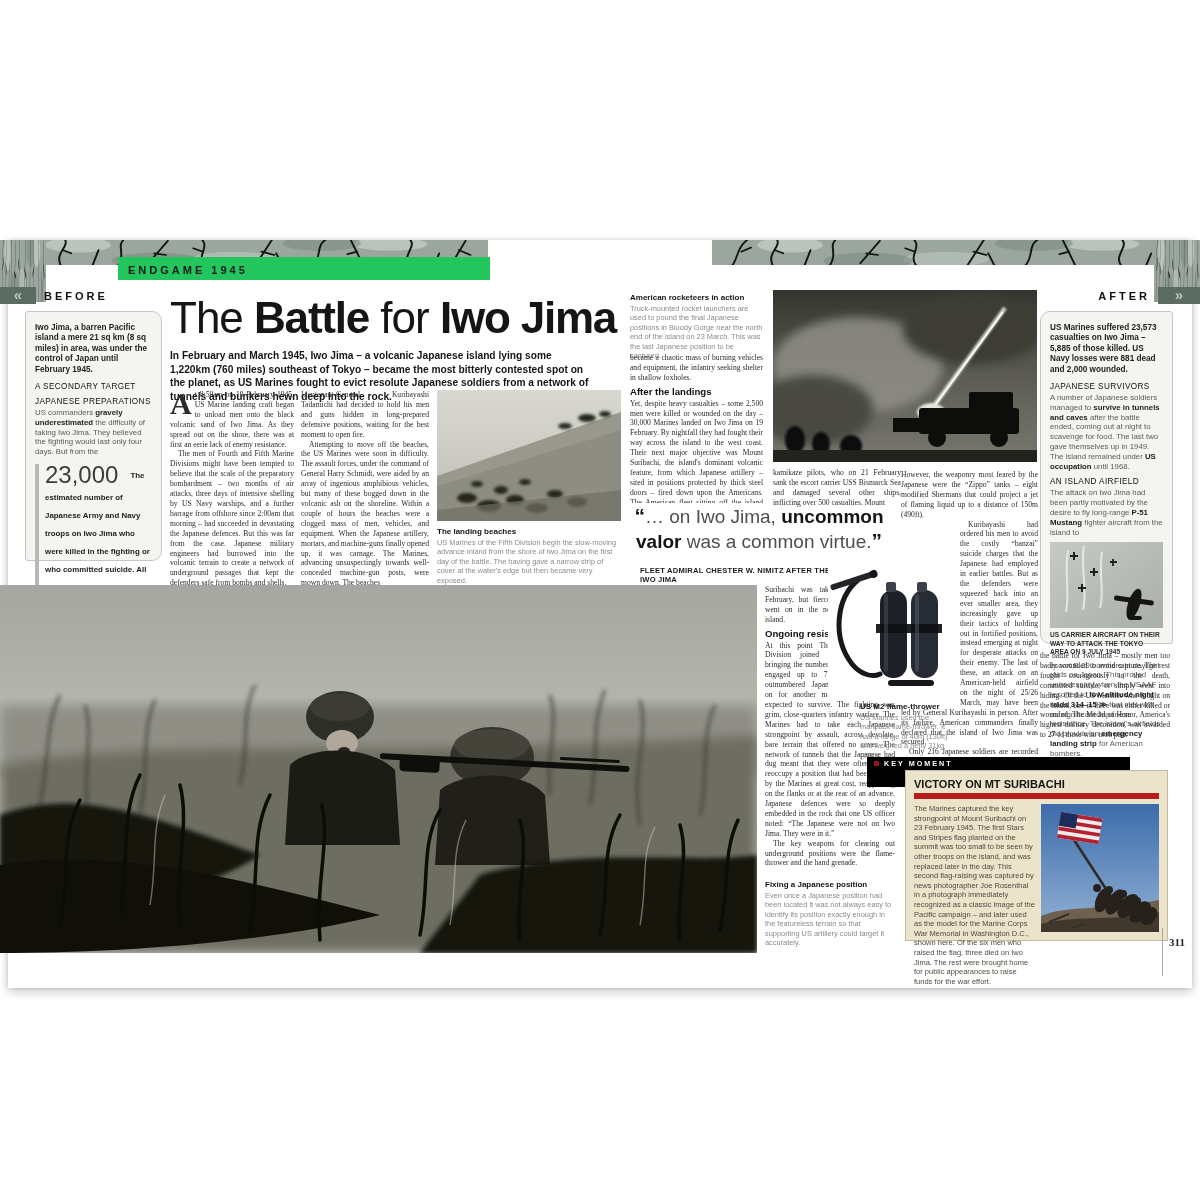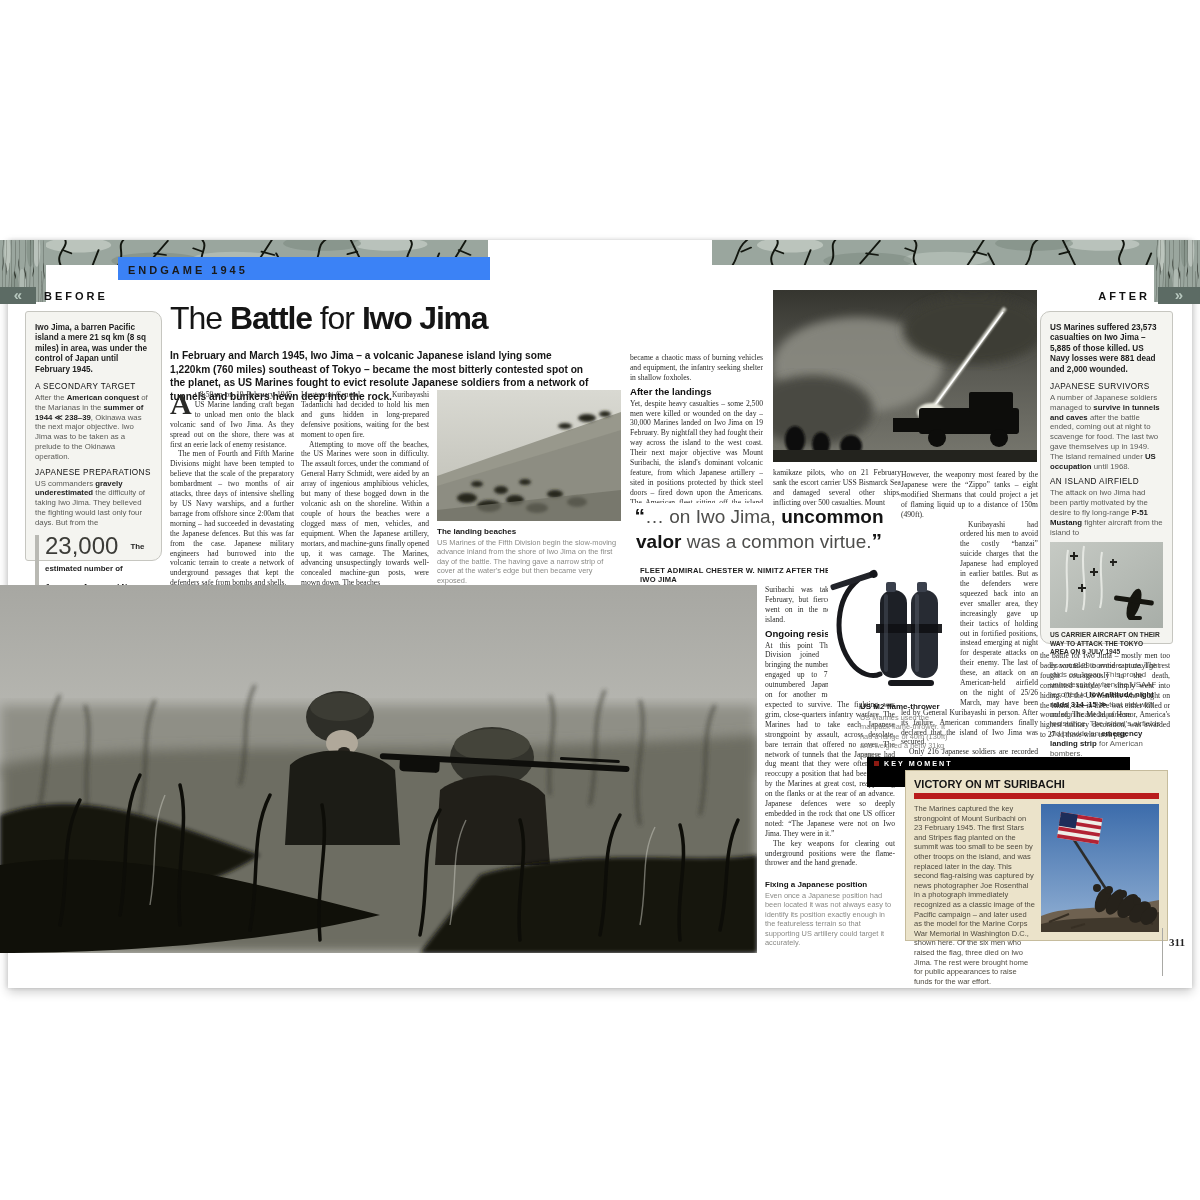--- a/index.html
+++ b/index.html
@@ -4,38 +4,38 @@
 <style>
   html,body{margin:0;padding:0;background:#fff;}
   .canvas{position:relative;width:1200px;height:1200px;background:#fff;overflow:hidden;
           font-family:"Liberation Sans",sans-serif;}
   .abs{position:absolute;}
   .spread-bg{left:8px;top:240px;width:1184px;height:748px;background:#fff;
              box-shadow:0 4px 10px rgba(0,0,0,.20), -2px 0 4px rgba(0,0,0,.08), 2px 0 4px rgba(0,0,0,.08);}
   
   .camo{overflow:hidden;}
   .camo svg{display:block;width:100%;height:100%;}
-  .hdr-band{background:#3b82f6;padding:3px 10px 2px 10px;}
+  .hdr-band{background:#22c55e;padding:3px 10px 2px 10px;}
   .hdr-label{font-weight:bold;font-size:11px;letter-spacing:3px;color:#1a1a1a;}
   .hdr-label.right{font-weight:normal;color:#2f2f2f;}
   .tab{background:#5c6b64;color:#b7c7be;text-align:center;font-weight:bold;}
   .tab .chev{font-size:15px;line-height:15px;position:relative;top:-1px;}
   .tab-word{font-weight:bold;font-size:11px;letter-spacing:3px;color:#111;}
   
   .sidebox{background:#f4f4f0;border:1px solid #c6c6c0;box-sizing:border-box;padding:11px 9px 8px 9px;}
   .sb-intro{font-size:8.2px;line-height:10.4px;font-weight:bold;color:#1d1d1d;margin-bottom:7px;}
   .sb-head{font-size:8.2px;font-weight:normal;letter-spacing:.4px;color:#101010;margin:6px 0 2px 0;}
   .sb-body{font-size:7.8px;line-height:9.8px;color:#5a5a56;}
   .sb-body b{color:#222;}
   .stat{margin:7px 0 6px 0;border-left:4px solid #b9b9b3;padding-left:6px;}
   .stat-num{float:left;font-size:24px;line-height:22px;color:#3c3c38;font-weight:normal;
             font-family:"Liberation Sans",sans-serif;margin-right:12px;}
   .stat-txt{font-size:7.9px;line-height:9.8px;font-weight:bold;color:#1d1d1d;}
   
-  .title{font-size:32px;line-height:42px;letter-spacing:-1px;color:#151515;font-weight:300;}
+  .title{font-size:44px;line-height:42px;letter-spacing:-1px;color:#151515;font-weight:300;}
   .title b{font-weight:bold;letter-spacing:-1.2px;}
   .standfirst{font-weight:bold;font-size:10.2px;line-height:13.5px;color:#151515;}
   .bt{font-family:"Liberation Serif",serif;font-size:7.6px;line-height:9.9px;color:#2a2a28;
       text-align:justify;}
   .bt p{margin:0;}
   .bt .ind{text-indent:8px;}
   .dropcap{float:left;font-family:"Liberation Serif",serif;font-weight:bold;font-size:30px;
            line-height:26px;color:#2a2a28;margin:1px 3px 0 0;}
   .subhead{font-family:"Liberation Sans",sans-serif;font-weight:bold;font-size:9.6px;
            color:#101010;margin:4px 0 2px 0;text-align:left;}
@@ -134,21 +134,20 @@
   </div>
   <div class="abs tab-word" style="left:44px;top:290px">BEFORE</div>
   <div class="abs tab-word" style="left:1080px;top:290px;width:70px;text-align:right">AFTER</div>
   <div class="abs tab" style="left:1158px;top:287px;width:42px;height:17px;line-height:17px">
     <span class="chev">»</span>
   </div>
 
   <div class="abs sidebox" style="left:25px;top:311px;width:137px;height:250px;border-radius:3px 10px 10px 3px">
     <div class="sb-intro">Iwo Jima, a barren Pacific island a mere 21 sq km (8 sq miles) in area, was under the control of Japan until February 1945.</div>
     <div class="sb-head">A SECONDARY TARGET</div>
-    <div class="sb-body"><span>After the </span><b>American conquest</b><span> of the Marianas in the </span><b>summer of 1944 ≪ 238–39</b><span>, Okinawa was the next major objective. Iwo Jima was to be taken as a prelude to the Okinawa operation.</span></div>
     <div class="sb-head">JAPANESE PREPARATIONS</div>
     <div class="sb-body"><span>US commanders </span><b>gravely underestimated</b><span> the difficulty of taking Iwo Jima. They believed the fighting would last only four days. But from the</span></div>
     <div class="stat">
       <span class="stat-num">23,000</span>
       <span class="stat-txt">The estimated number of Japanese Army and Navy troops on Iwo Jima who were killed in the fighting or who committed suicide. All the island's civilians had been evacuated.</span>
     </div>
     <div class="sb-body" style="clear:both"><span>summer of 1944, the Japanese had begun turning Iwo Jima into a </span><b>defensive stronghold</b><span>, intending to inflict maximum casualties on the US forces and </span><b>delay their progress</b><span> towards the mainland.</span></div>
   </div>
 
   <div class="abs title" style="left:170px;top:297px;width:470px"><span>The </span><b>Battle</b><span> for </span><b>Iwo Jima</b></div>
@@ -192,20 +191,24 @@
           <ellipse cx="140" cy="112" rx="10" ry="5"></ellipse>
       </g>
       <path d="M0,120 L184,100 L184,131 L0,131 Z" fill="#6f6f64" opacity=".7"></path>
     </svg>
   </div>
   <div class="abs" style="left:437px;top:527px;width:184px">
     <div class="cap-title">The landing beaches</div>
     <div class="cap-body">US Marines of the Fifth Division begin the slow-moving advance inland from the shore of Iwo Jima on the first day of the battle. The having gave a narrow strip of cover at the water's edge but then became very exposed.</div>
   </div>
 
+  <div class="abs" style="left:630px;top:293px;width:133px">
+    <div class="cap-title">American rocketeers in action</div>
+    <div class="cap-body">Truck-mounted rocket launchers are used to pound the final Japanese positions in Bloody Gorge near the north end of the island on 23 March. This was the last Japanese position to be captured.</div>
+  </div>
   <div class="abs bt" style="left:630px;top:353px;width:133px;height:150px;overflow:hidden">
     <p>became a chaotic mass of burning vehicles and equipment, the infantry seeking shelter in shallow foxholes.</p>
     <div class="subhead">After the landings</div>
     <p>Yet, despite heavy casualties – some 2,500 men were killed or wounded on the day – 30,000 Marines landed on Iwo Jima on 19 February. By nightfall they had fought their way across the island to the west coast. Their next major objective was Mount Suribachi, the island's dominant volcanic feature, from which Japanese artillery – sited in positions protected by thick steel doors – fired down upon the Americans. The American fleet sitting off the island also came under attack from Japanese</p>
   </div>
 
   <div class="abs photo" style="left:773px;top:290px;width:264px;height:172px">
     <svg viewBox="0 0 264 172" preserveAspectRatio="none">
       <defs>
         <linearGradient id="rk-bg" x1="0" y1="0" x2="0" y2="1">

